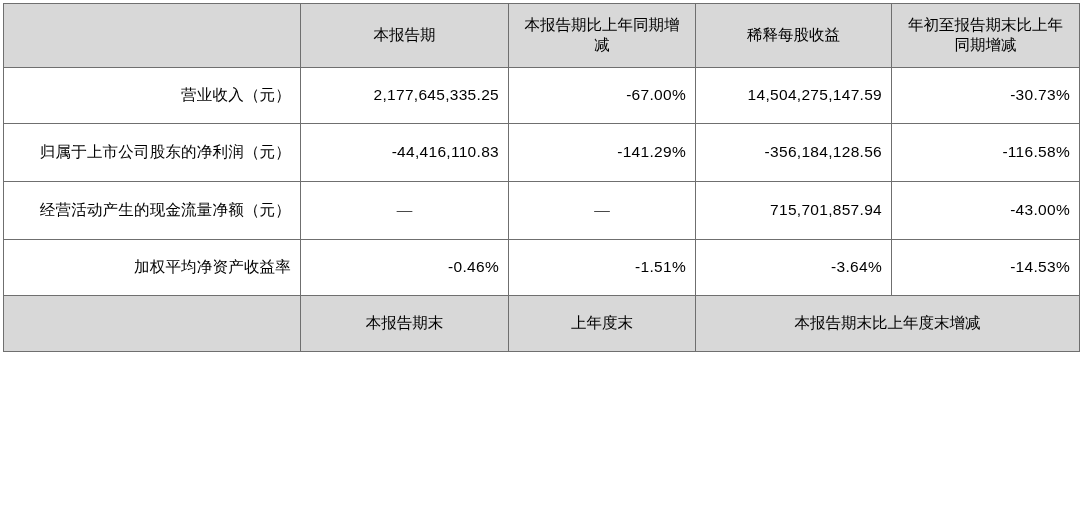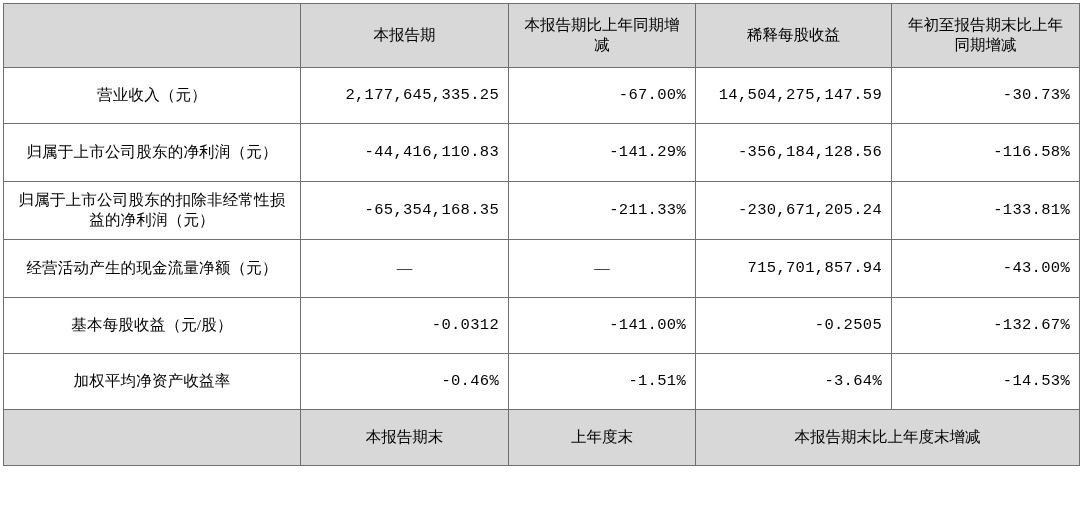--- a/index.html
+++ b/index.html
@@ -37,26 +37,26 @@
     padding: 5px 9px 6px 9px;
     vertical-align: middle;
     line-height: 1.32;
     font-weight: normal;
   }
   .hdr {
     background: #d8d8d8;
     text-align: center;
   }
   .lbl {
-    text-align: center;
+    text-align: right;
     letter-spacing: 0.2px;
   }
   .num {
     text-align: right;
-    font-family: Liberation Mono, monospace;
+    font-family: Liberation Sans, sans-serif;
     letter-spacing: 0.3px;
   }
   .dash {
     text-align: center;
     letter-spacing: 0px;
   }
   .tall { height: 46px; }
   .row1 { height: 44px; }
   .rowh { height: 52px; }
 </style>
@@ -90,43 +90,29 @@
       </tr>
 
       <tr>
         <td class="lbl tall">归属于上市公司股东的净利润（元）</td>
         <td class="num tall">-44,416,110.83</td>
         <td class="num tall">-141.29%</td>
         <td class="num tall">-356,184,128.56</td>
         <td class="num tall">-116.58%</td>
       </tr>
 
-      <tr>
-        <td class="lbl tall">归属于上市公司股东的扣除非经常性损益的净利润（元）</td>
-        <td class="num tall">-65,354,168.35</td>
-        <td class="num tall">-211.33%</td>
-        <td class="num tall">-230,671,205.24</td>
-        <td class="num tall">-133.81%</td>
-      </tr>
 
       <tr>
         <td class="lbl tall">经营活动产生的现金流量净额（元）</td>
         <td class="dash tall">—</td>
         <td class="dash tall">—</td>
         <td class="num tall">715,701,857.94</td>
         <td class="num tall">-43.00%</td>
       </tr>
 
-      <tr>
-        <td class="lbl row1">基本每股收益（元/股）</td>
-        <td class="num row1">-0.0312</td>
-        <td class="num row1">-141.00%</td>
-        <td class="num row1">-0.2505</td>
-        <td class="num row1">-132.67%</td>
-      </tr>
 
 
       <tr>
         <td class="lbl row1">加权平均净资产收益率</td>
         <td class="num row1">-0.46%</td>
         <td class="num row1">-1.51%</td>
         <td class="num row1">-3.64%</td>
         <td class="num row1">-14.53%</td>
       </tr>
 

